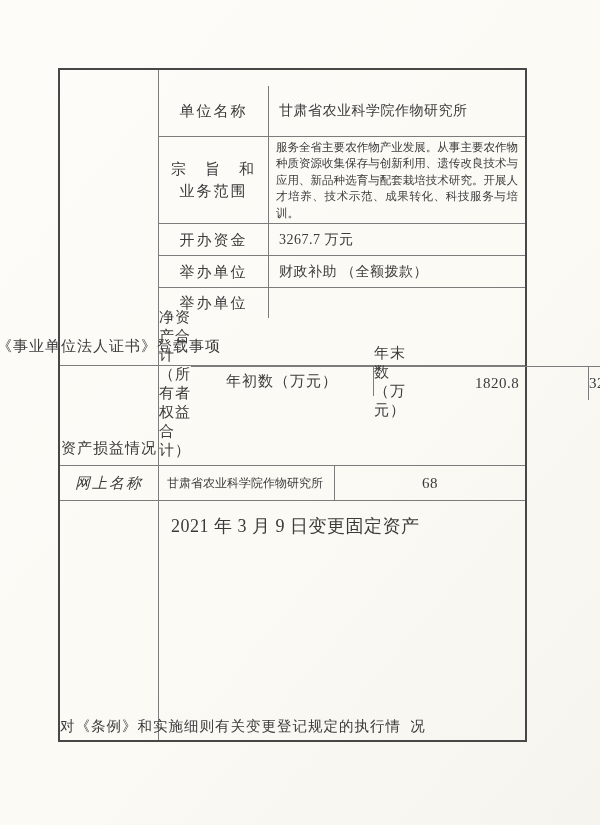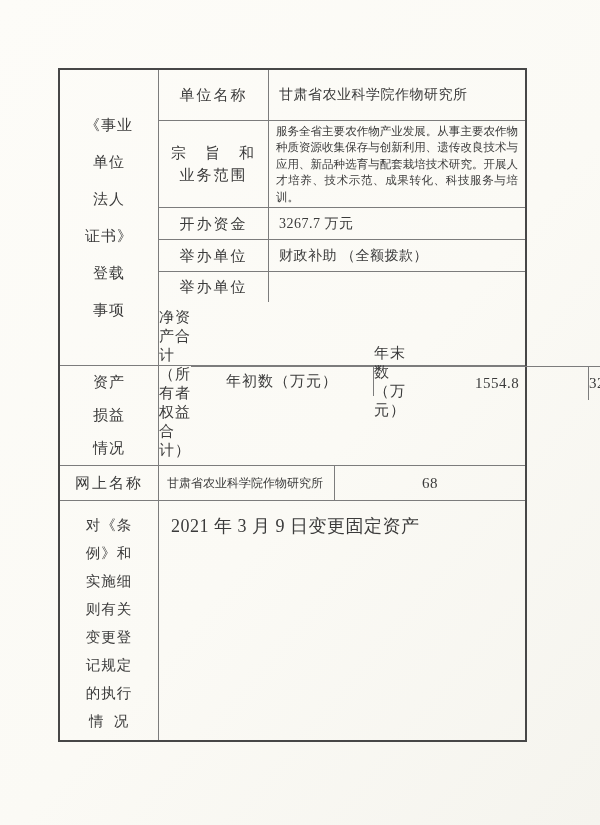--- a/index.html
+++ b/index.html
@@ -15,21 +15,21 @@
   }
   .doc-table {
     position:absolute; left:58px; top:68px; width:469px; height:674px;
     border:2px solid #474747;
     display:flex; flex-direction:column;
   }
   .sec { display:flex; border-top:1px solid #7c7c7c; }
   .sec:first-child { border-top:none; }
   .colA {
     width:99px; flex:0 0 99px; border-right:1px solid #7c7c7c;
-    display:flex; flex-direction:column; align-items:center; justify-content:center;
+    display:flex; flex-direction:row; align-items:flex-end; justify-content:center;
     text-align:center;
   }
   .side-line { font-size:15px; line-height:37px; letter-spacing:1px; white-space:pre; }
   .side-line.tight { line-height:33px; }
   .side-line.s4 { font-size:14.5px; line-height:28px; }
   .rows { flex:1; display:flex; flex-direction:column; }
   .row { display:flex; border-top:1px solid #7c7c7c; }
   .row:first-child { border-top:none; }
   .cellB {
     width:110px; flex:0 0 110px; border-right:1px solid #7c7c7c;
@@ -55,33 +55,33 @@
     font-size:15px; letter-spacing:1px;
   }
   .s2cell.left { width:183px; flex:0 0 183px; border-right:1px solid #7c7c7c; }
   .s2cell.right { flex:1; }
   .num { font-size:15px; letter-spacing:0.5px; }
   .sec3 { height:35px; }
   .sec3 .c-label {
     display:flex; align-items:center; justify-content:center;
     font-size:15px; letter-spacing:2px;
   }
-  .sec3 .c1 { width:99px; flex:0 0 99px; border-right:1px solid #7c7c7c; }
+  .sec3 .c1 { width:99px; flex:0 0 99px; border-right:1px solid #7c7c7c;font-style:italic; }
   .sec3 .c2 {
     flex:0 0 176px; width:176px; border-right:1px solid #7c7c7c;
     display:flex; align-items:center; padding:0 8px; font-size:12px; letter-spacing:0;
   }
   .sec3 .c3 { width:97px; flex:0 0 97px; border-right:1px solid #7c7c7c; }
   .sec3 .c4 { flex:1; display:flex; align-items:center; justify-content:center; }
   .sec4 { flex:1; }
   .sec4 .colA { justify-content:flex-start; padding-top:10px; }
   .sec4-content {
     flex:1; padding:13px 12px 0 12px; font-size:18px; letter-spacing:0.5px;
   }
-  .h50 { height:50px; } .h87 { height:87px; } .h33 { height:33px; }
+  .h50 { height:50px;margin-top:16px; } .h87 { height:87px; } .h33 { height:33px; }
   .h30 { height:30px; } .h32 { height:32px; } .h31 { height:31px;gap:12px; }
   .s2r1 { height:30px; } .s2r2 { height:34px; }
   .sec1 { height:295px; } .sec2 { height:100px; }
 </style>
 </head>
 <body>
 
 <div class="page">
   <div class="doc-table">
 
@@ -126,21 +126,21 @@
         <div class="side-line tight">损益</div>
         <div class="side-line tight">情况</div>
       </div>
       <div class="s2rows">
         <div class="s2header">净资产合计（所有者权益合计）</div>
         <div class="s2cols s2r1">
           <div class="s2cell left">年初数（万元）</div>
           <div class="s2cell right">年末数（万元）</div>
         </div>
         <div class="s2cols s2r2">
-          <div class="s2cell left num">1554.8</div>
+          <div class="s2cell left num">1820.8</div>
           <div class="s2cell right num">3267.7</div>
         </div>
       </div>
     </div>
 
     <div class="sec sec3">
       <div class="c1 c-label">网上名称</div>
       <div class="c2">甘肃省农业科学院作物研究所</div>
       <div class="c4 num">68</div>
     </div>

